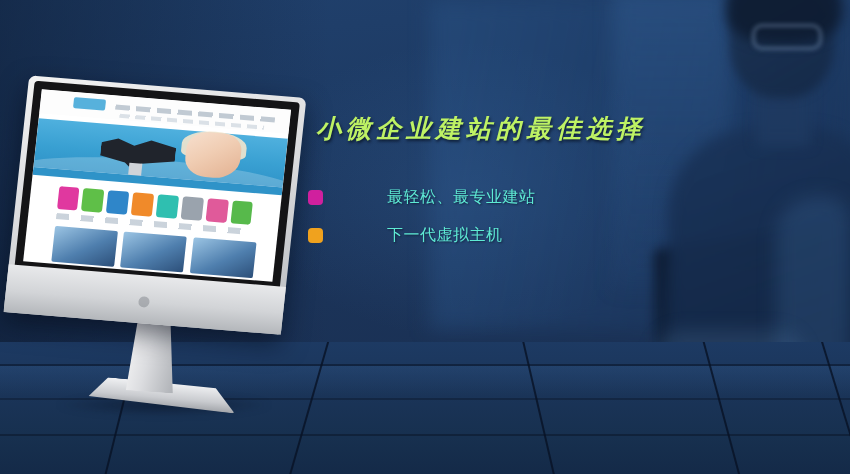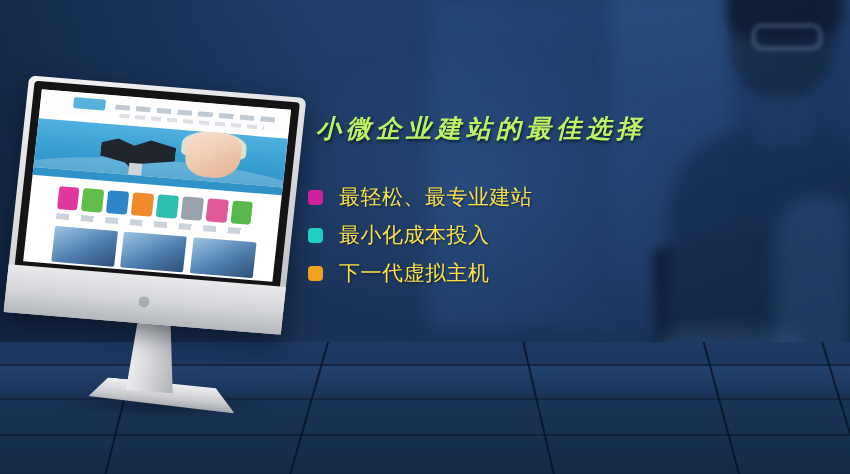--- a/index.html
+++ b/index.html
@@ -341,25 +341,26 @@
     content: "";
     position: absolute;
     inset: -6px;
     border-radius: 50%;
     background: inherit;
     opacity: .22;
     filter: blur(4px);
     z-index: -1;
   }
   .bullet-text {
-    font-size: 21px;
-    color: #fde047;
+    font-size: 16px;
+    color: #5eead4;
     letter-spacing: .5px;
     text-shadow: 1px 1px 2px rgba(6,14,30,0.6);
     white-space: nowrap;
+    margin-left: 48px;
   }
 </style>
 </head>
 <body>
 
 <div id="banner">
 
   <div class="bg-base"></div>
   <div class="bg-wall-right"></div>
   <div class="bg-wall-panel"></div>
@@ -433,23 +434,19 @@
   </div>
 
   <div class="content">
     <div class="subline">小微企业建站的最佳选择</div>
     <ul class="bullets">
       <li class="bullet">
         <span class="bullet-dot" style="background: rgb(208, 32, 158);"></span>
         <span class="bullet-text">最轻松、最专业建站</span>
       </li>
       <li class="bullet">
-        <span class="bullet-dot" style="background: rgb(31, 207, 192);"></span>
-        <span class="bullet-text">最小化成本投入</span>
-      </li>
-      <li class="bullet">
         <span class="bullet-dot" style="background: rgb(240, 162, 30);"></span>
         <span class="bullet-text">下一代虚拟主机</span>
       </li>
     </ul>
   </div>
 
 </div>
 
 </body></html>

